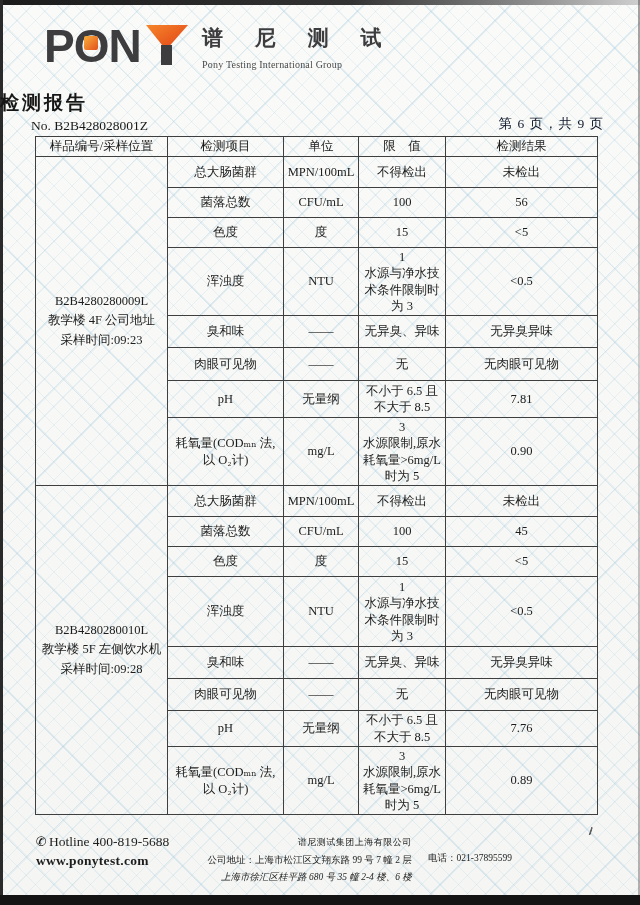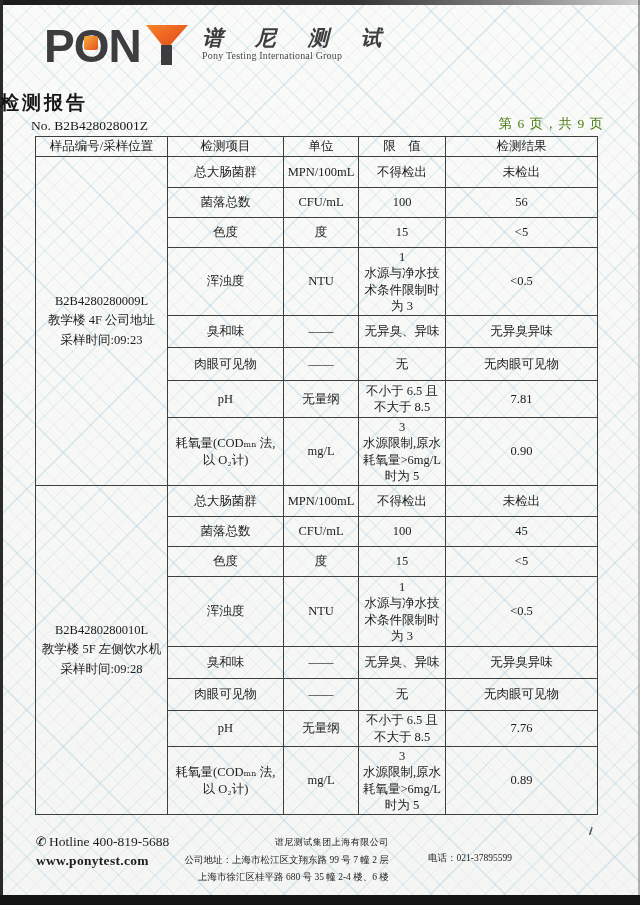--- a/index.html
+++ b/index.html
@@ -22,28 +22,28 @@
   .edge-right{position:absolute;top:0;right:0;width:2px;height:100%;
     background:linear-gradient(#555,#aaa 40%,#777);opacity:.55;}
   .scan-mark{position:absolute;left:586px;top:826px;width:4px;height:9px;
     border-right:2px solid #3a3a3a;transform:rotate(18deg);border-radius:2px;opacity:.8;}
 
   
   .logo-wrap{position:absolute;left:44px;top:23px;display:flex;align-items:flex-start;}
   .logo-svg{display:block;}
   .brand-col{margin-left:10px;padding-top:3px;}
   .brand-cn{font-family:"Liberation Sans","DejaVu Sans",sans-serif;font-weight:bold;
-    font-size:21px;letter-spacing:13px;color:#3d3d3f;white-space:nowrap;line-height:1.1;font-style:italic;}
-  .brand-en{font-size:10px;color:#4a4a4a;margin-top:1px;letter-spacing:.2px;}
+    font-size:21px;letter-spacing:13px;color:#3d3d3f;white-space:nowrap;line-height:1.1;}
+  .brand-en{font-size:10px;color:#4a4a4a;margin-top:10px;letter-spacing:.2px;}
 
   .report-title{position:absolute;top:90px;left:0;width:100%;text-align:left;
     font-family:"Liberation Sans","DejaVu Sans",sans-serif;
     font-weight:bold;font-size:19px;letter-spacing:3px;color:#161616;}
   .report-no{position:absolute;left:31px;top:118px;font-size:13.5px;color:#181818;}
-  .page-info{position:absolute;right:36px;top:115px;font-size:13.5px;letter-spacing:1px;color:#4d7c0f;}
+  .page-info{position:absolute;right:36px;top:115px;font-size:13.5px;letter-spacing:1px;color:#0f172a;}
 
   
   .report-table{position:absolute;left:35px;top:136px;width:562px;
     border-collapse:collapse;table-layout:fixed;}
   .report-table th,.report-table td{
     border:1px solid #3f3f3f;text-align:center;vertical-align:middle;
     font-size:12.5px;font-weight:normal;padding:1px 2px;color:#1c1c1c;}
   .report-table{border:1.5px solid #333;}
   .ml{white-space:pre-line;line-height:1.3;font-size:12px;}
   .sample-cell div{line-height:1.55;font-size:12.5px;}
@@ -53,21 +53,21 @@
 
   
   .footer-left{position:absolute;left:36px;top:834px;
     font-family:"Liberation Serif","DejaVu Serif",serif;color:#1d1d1d;}
   .hotline{font-weight:normal;font-size:13.5px;white-space:nowrap;}
   .hotline .ph-icon{font-family:"DejaVu Sans",sans-serif;font-size:13px;margin-right:2px;}
   .website{font-weight:bold;font-size:13.5px;margin-top:3px;letter-spacing:.3px;}
   .footer-mid{position:absolute;left:162px;top:836px;color:#242424;text-align:right;}
   .company{font-size:9px;letter-spacing:.5px;}
   .addr{font-size:9.5px;margin-top:4.5px;white-space:nowrap;}
-  .addr-indent{margin-left:36px;}
+  .addr-indent{margin-left:59px;font-style:italic;}
   .footer-right{position:absolute;left:383px;top:852px;font-size:9.5px;color:#242424;white-space:nowrap;margin-left:45px;}
 </style>
 </head>
 <body>
 
 <div class="edge-top"></div>
 <div class="edge-left"></div>
 <div class="edge-right"></div>
 <div class="edge-bottom"></div>
 <div class="scan-mark"></div>

